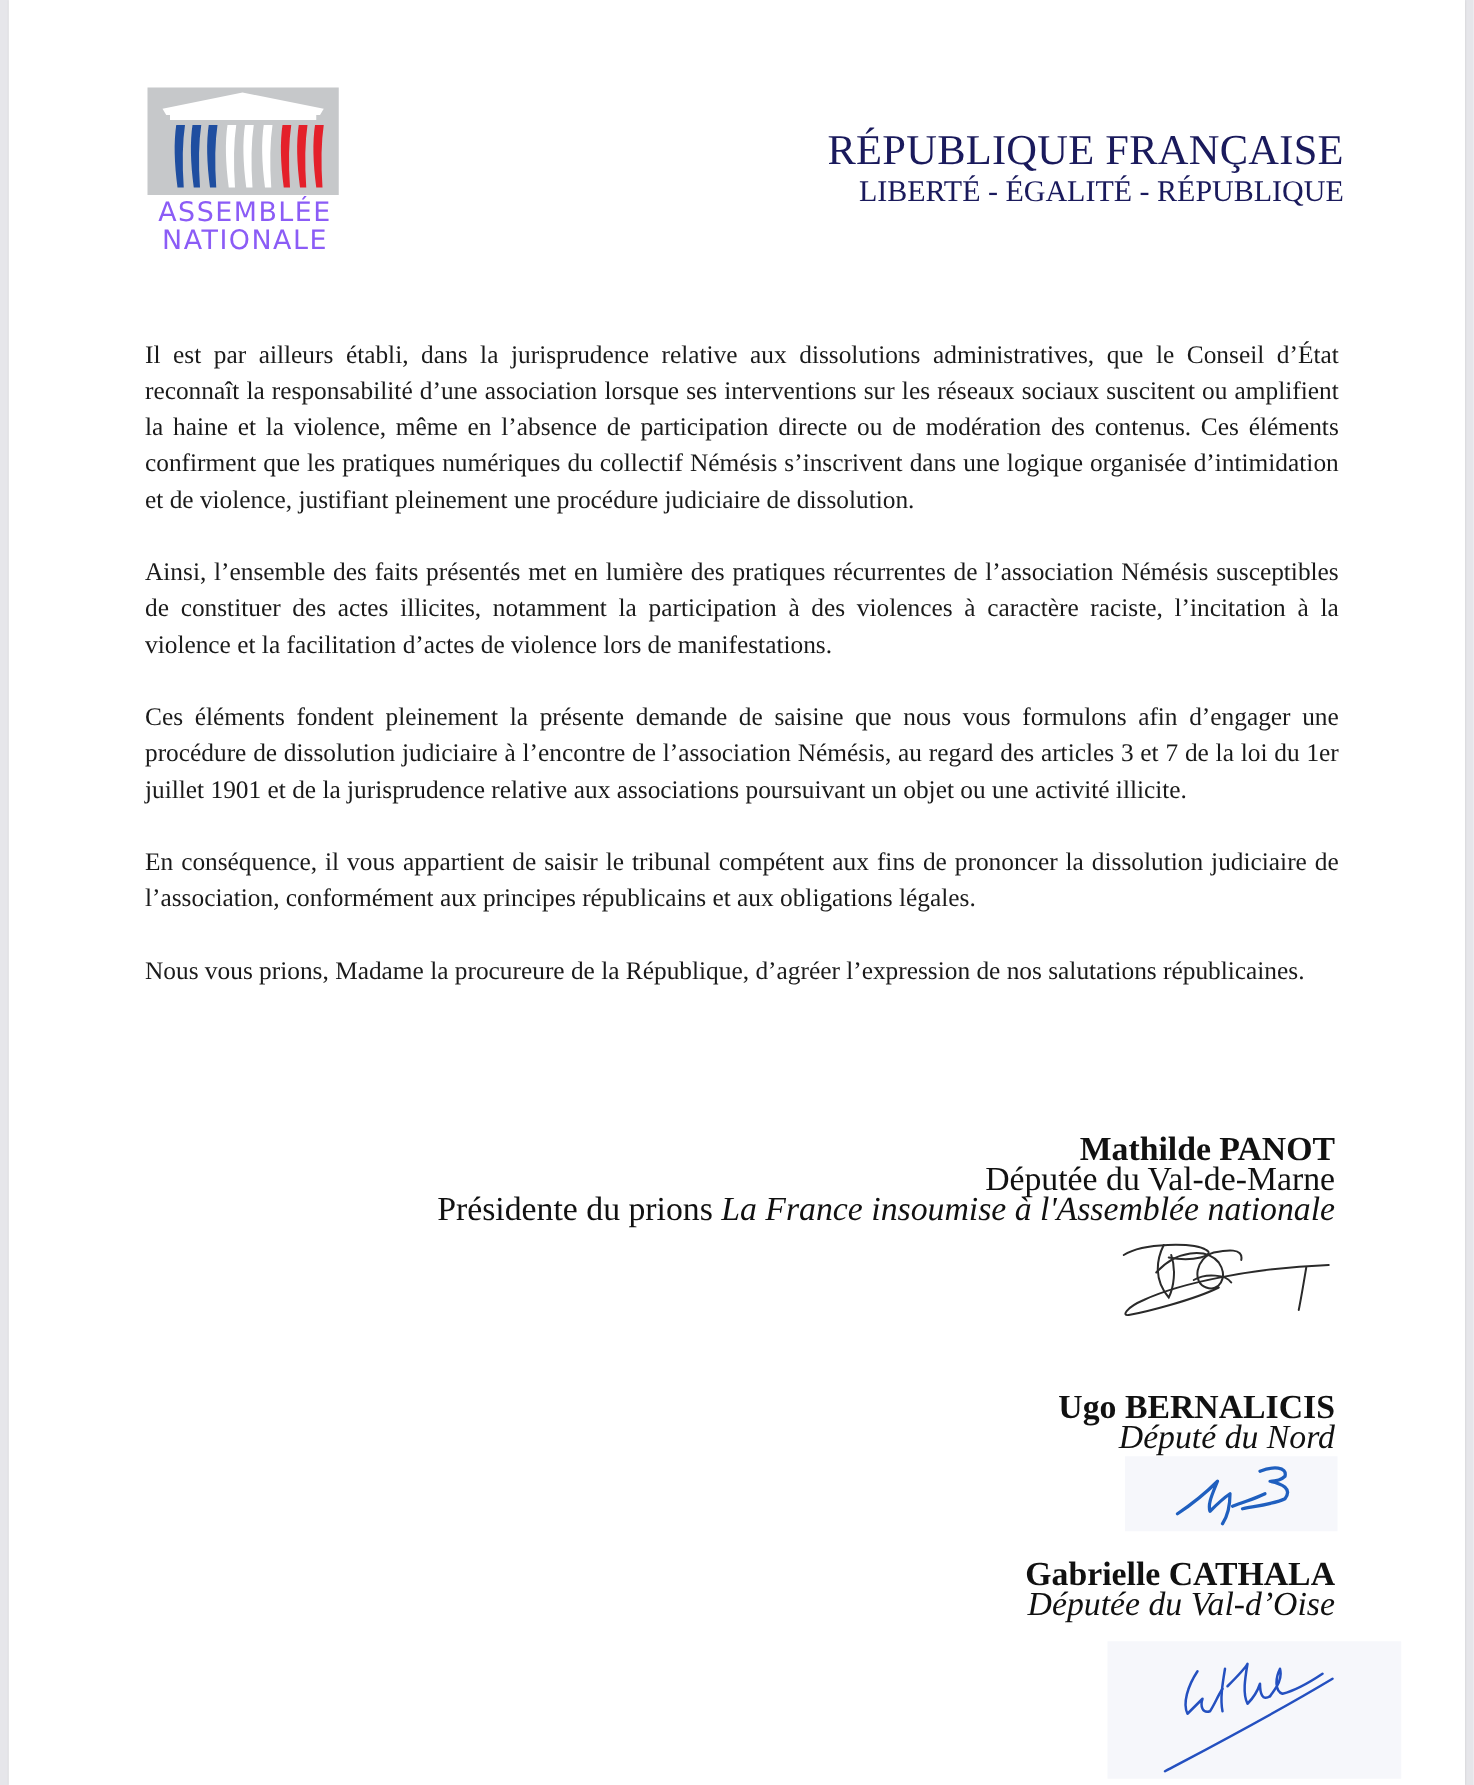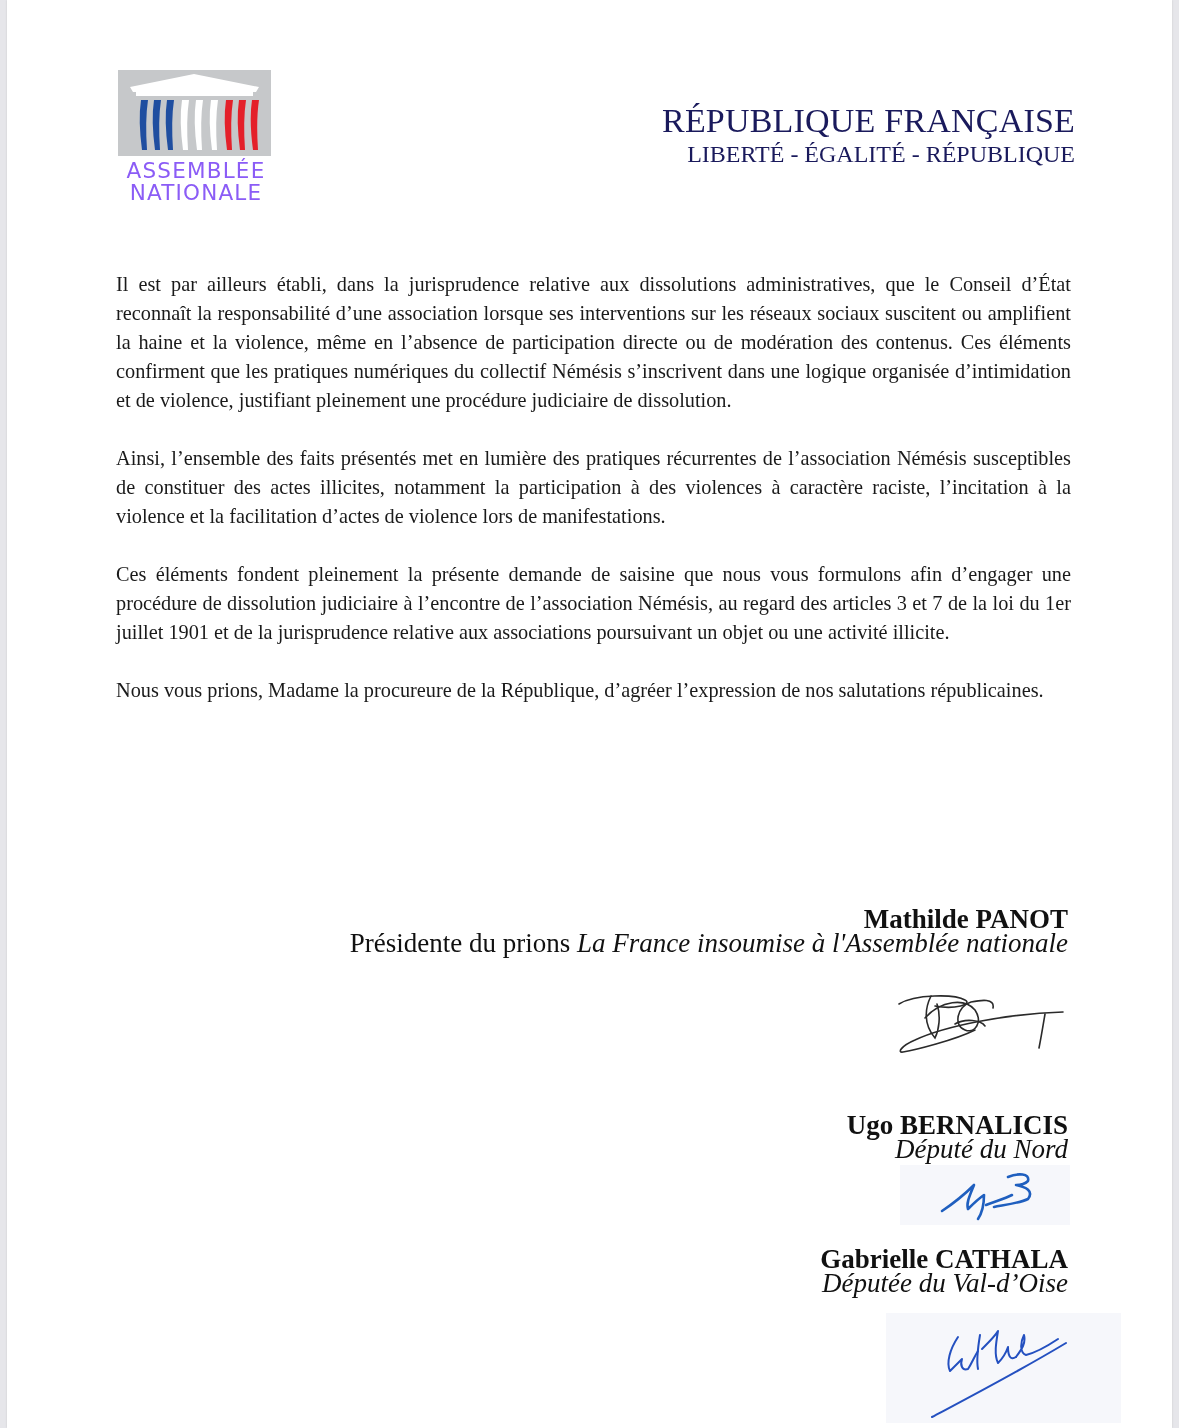--- a/index.html
+++ b/index.html
@@ -139,25 +139,27 @@
 
   <div class="republic">
     <div class="republic-title">RÉPUBLIQUE FRANÇAISE</div>
     <div class="republic-motto">LIBERTÉ - ÉGALITÉ - RÉPUBLIQUE</div>
   </div>
 
   <div class="body-text">
     <p>Il est par ailleurs établi, dans la jurisprudence relative aux dissolutions administratives, que le Conseil d’État reconnaît la responsabilité d’une association lorsque ses interventions sur les réseaux sociaux suscitent ou amplifient la haine et la violence, même en l’absence de participation directe ou de modération des contenus. Ces éléments confirment que les pratiques numériques du collectif Némésis s’inscrivent dans une logique organisée d’intimidation et de violence, justifiant pleinement une procédure judiciaire de dissolution.</p>
     <p>Ainsi, l’ensemble des faits présentés met en lumière des pratiques récurrentes de l’association Némésis susceptibles de constituer des actes illicites, notamment la participation à des violences à caractère raciste, l’incitation à la violence et la facilitation d’actes de violence lors de manifestations.</p>
     <p>Ces éléments fondent pleinement la présente demande de saisine que nous vous formulons afin d’engager une procédure de dissolution judiciaire à l’encontre de l’association Némésis, au regard des articles 3 et 7 de la loi du 1er juillet 1901 et de la jurisprudence relative aux associations poursuivant un objet ou une activité illicite.</p>
+    <p>En conséquence, il vous appartient de saisir le tribunal compétent aux fins de prononcer la dissolution judiciaire de l’association, conformément aux principes républicains et aux obligations légales.</p>
     <p>Nous vous prions, Madame la procureure de la République, d’agréer l’expression de nos salutations républicaines.</p>
   </div>
 
   <div class="sig sig1">
     <div class="name">Mathilde PANOT</div>
+    <div>Députée du Val-de-Marne</div>
     <div><span>Présidente du prions </span><span class="role-italic">La France insoumise à l'Assemblée nationale</span></div>
   </div>
   <div class="sig-img sig-img-1">
     <svg width="175" height="70" viewBox="0 0 175 70">
       <g fill="none" stroke="#2a2a2a" stroke-width="1.6" stroke-linecap="round">
         <path d="M4,14 C20,4 60,4 70,10 C78,14 60,20 40,16"></path>
         <path d="M36,6 C30,18 28,34 40,48 C44,40 46,26 42,14"></path>
         <path d="M30,28 C46,10 70,8 80,20 C88,32 80,44 70,40 C58,36 62,16 76,12 C86,10 100,8 98,18"></path>
         <path d="M80,40 C60,50 20,60 8,62 C2,63 6,56 20,50 C50,36 110,24 168,22"></path>
         <path d="M150,24 C148,36 146,48 144,58"></path>

